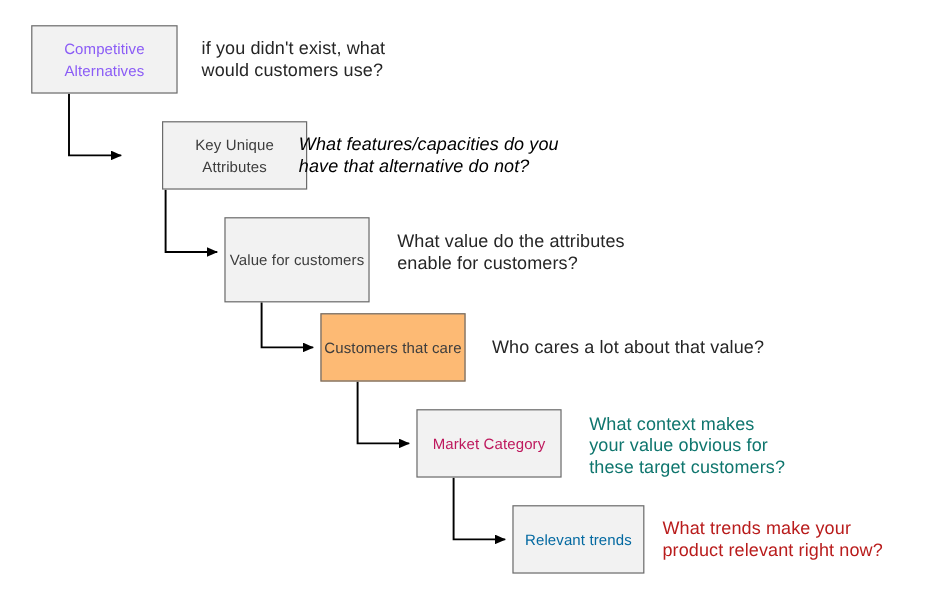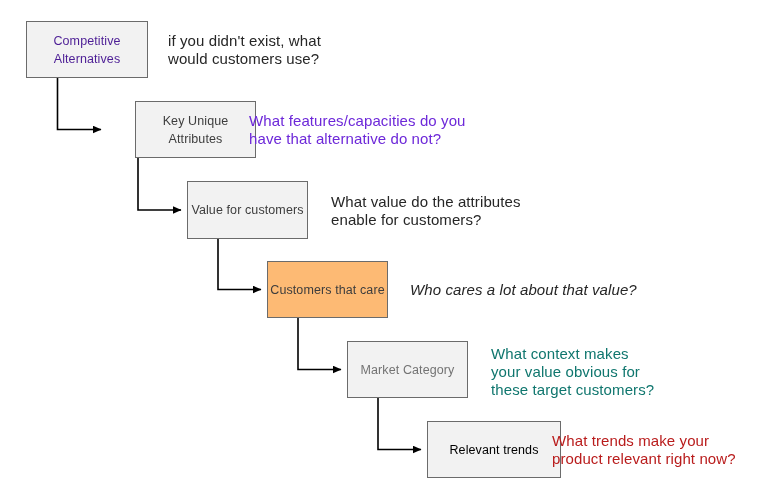--- a/index.html
+++ b/index.html
@@ -62,37 +62,37 @@
     <g id="edge-paths">
         <path d="M 57.5 78 L 57.5 129.5 L 101 129.5" fill="none" stroke="#000000" stroke-width="1.6" marker-end="url(#arrowhead)"></path>
         <path d="M 138 158 L 138 210 L 181 210" fill="none" stroke="#000000" stroke-width="1.6" marker-end="url(#arrowhead)"></path>
         <path d="M 218 239 L 218 289.5 L 261 289.5" fill="none" stroke="#000000" stroke-width="1.6" marker-end="url(#arrowhead)"></path>
         <path d="M 298 318 L 298 369.5 L 341 369.5" fill="none" stroke="#000000" stroke-width="1.6" marker-end="url(#arrowhead)"></path>
         <path d="M 378 398 L 378 449.5 L 421 449.5" fill="none" stroke="#000000" stroke-width="1.6" marker-end="url(#arrowhead)"></path>
       </g>
   </svg>
 
   <div id="node-layer">
-      <div class="node" style="left: 26px; top: 21px; width: 122px; height: 57px; background: rgb(242, 242, 242); border-color: rgb(107, 107, 107); color: #4c1d95;"><span>Competitive
+      <div class="node" style="left: 26px; top: 21px; width: 122px; height: 57px; background: rgb(242, 242, 242); border-color: rgb(107, 107, 107); color: #8b5cf6;"><span>Competitive
 Alternatives</span></div>
       <div class="node" style="left: 107px; top: 101px; width: 121px; height: 57px; background: rgb(242, 242, 242); border-color: rgb(107, 107, 107); color: rgb(61, 61, 61); margin-left: 28px;"><span>Key Unique
 Attributes</span></div>
-      <div class="node" style="left: 187px; top: 181px; width: 121px; height: 58px; background: rgb(242, 242, 242); border-color: rgb(107, 107, 107); color: rgb(61, 61, 61);"><span>Value for customers</span></div>
+      <div class="node" style="left: 187px; top: 181px; width: 121px; height: 71px; background: rgb(242, 242, 242); border-color: rgb(107, 107, 107); color: rgb(61, 61, 61);"><span>Value for customers</span></div>
       <div class="node" style="left: 267px; top: 261px; width: 121px; height: 57px; background: #fdba74; border-color: rgb(107, 107, 107); color: rgb(61, 61, 61);"><span>Customers that care</span></div>
-      <div class="node" style="left: 347px; top: 341px; width: 121px; height: 57px; background: rgb(242, 242, 242); border-color: rgb(107, 107, 107); color: #737373;"><span>Market Category</span></div>
-      <div class="node" style="left: 427px; top: 421px; width: 134px; height: 57px; background: rgb(242, 242, 242); border-color: rgb(107, 107, 107); color: #000000; text-align: center;"><span>Relevant trends</span></div>
+      <div class="node" style="left: 347px; top: 341px; width: 121px; height: 57px; background: rgb(242, 242, 242); border-color: rgb(107, 107, 107); color: #be185d;"><span>Market Category</span></div>
+      <div class="node" style="left: 427px; top: 421px; width: 110px; height: 57px; background: rgb(242, 242, 242); border-color: rgb(107, 107, 107); color: #0369a1; text-align: center;"><span>Relevant trends</span></div>
     </div>
   <div id="annotation-layer">
       <div class="annotation" style="left: 168px; top: 32px; color: rgb(38, 38, 38);">if you didn't exist, what
 would customers use?</div>
-      <div class="annotation" style="left: 249px; top: 112px; color: #6d28d9;">What features/capacities do you
+      <div class="annotation" style="left: 249px; top: 112px; color: #000000; font-style: italic;">What features/capacities do you
 have that alternative do not?</div>
       <div class="annotation" style="left: 331px; top: 193px; color: rgb(38, 38, 38);">What value do the attributes
 enable for customers?</div>
-      <div class="annotation" style="left: 410px; top: 281px; color: rgb(38, 38, 38); font-style: italic;">Who cares a lot about that value?</div>
+      <div class="annotation" style="left: 410px; top: 281px; color: rgb(38, 38, 38);">Who cares a lot about that value?</div>
       <div class="annotation" style="left: 491px; top: 345px; color: #0f766e;">What context makes
 your value obvious for
 these target customers?</div>
       <div class="annotation" style="left: 552px; top: 432px; color: #b91c1c;">What trends make your
 product relevant right now?</div>
     </div>
 
 </div>
 
 </body></html>

